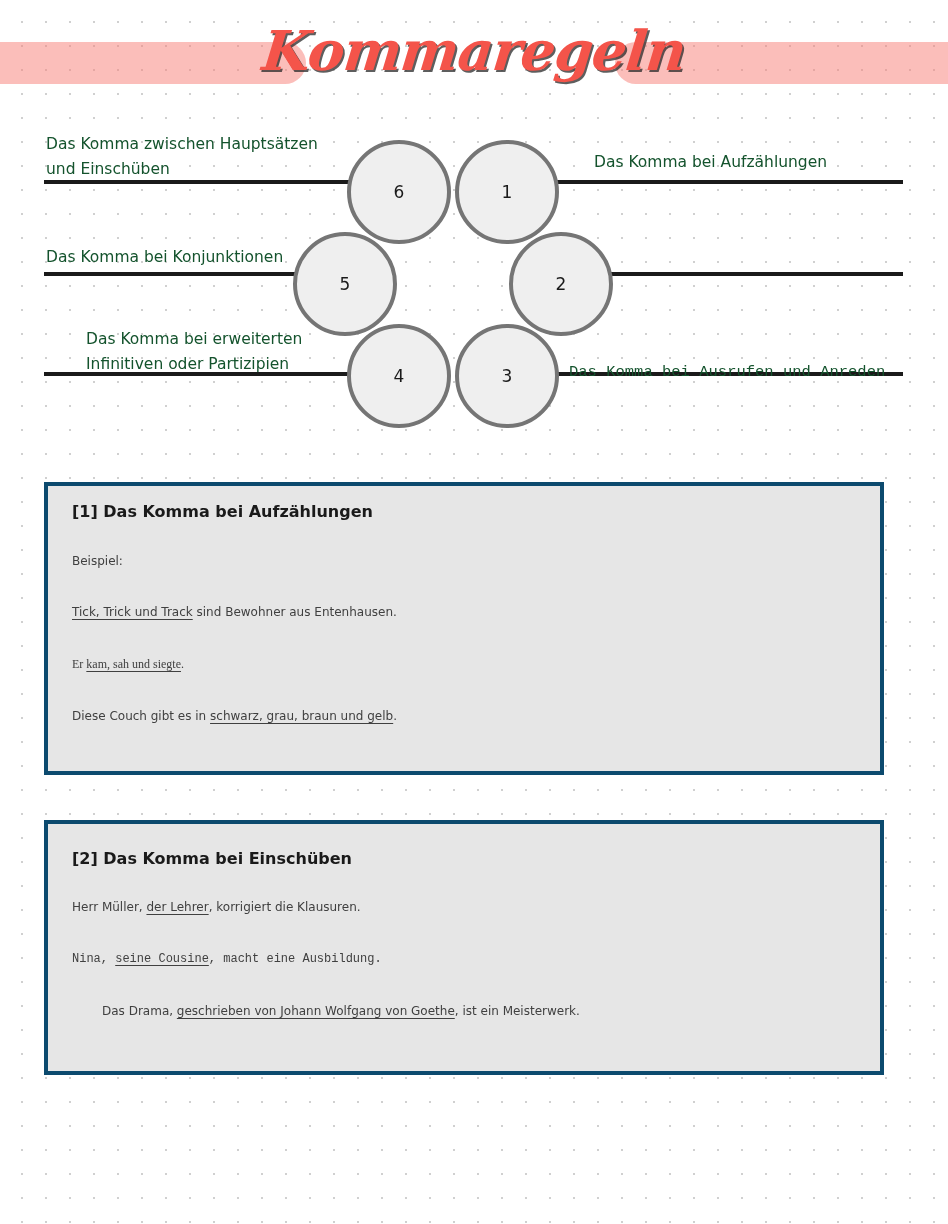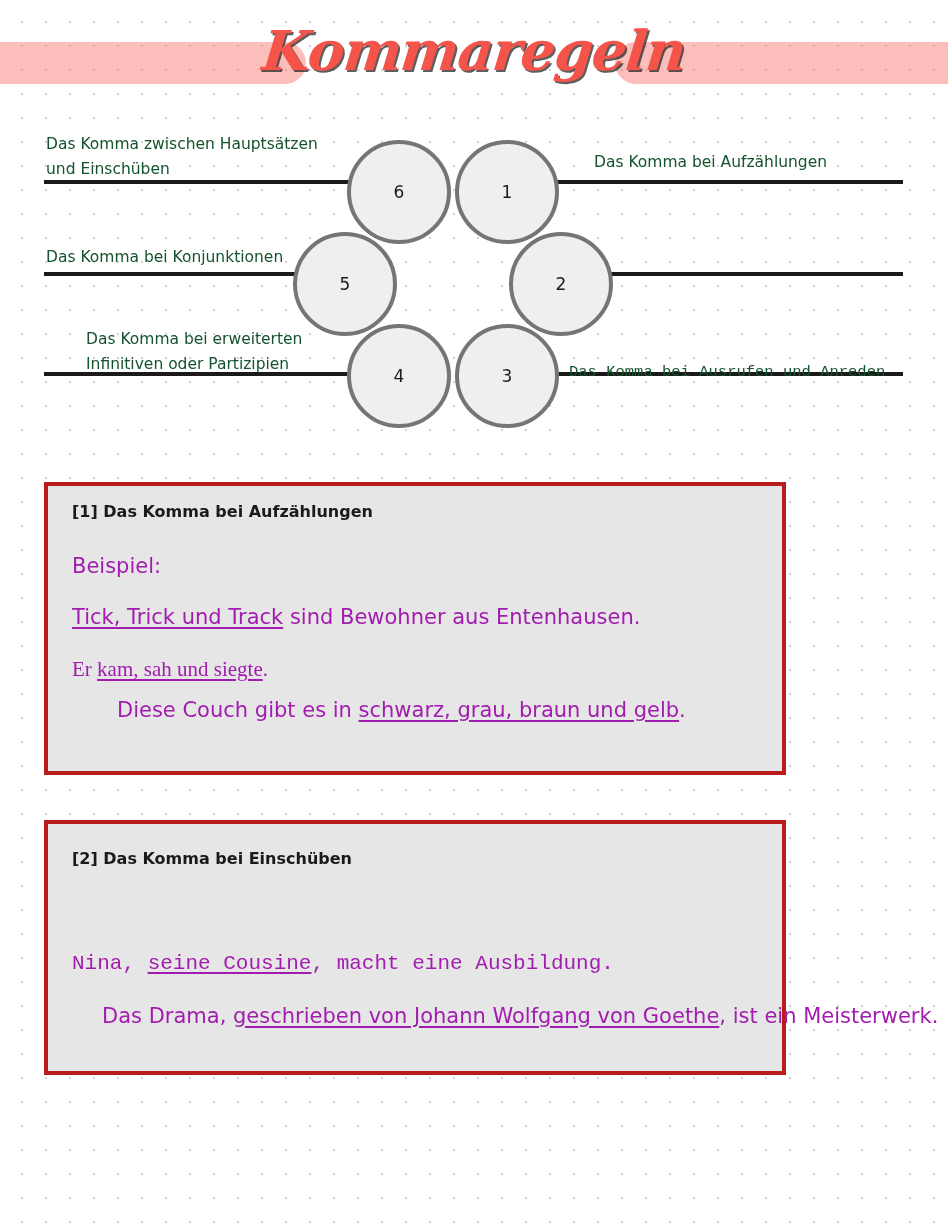--- a/index.html
+++ b/index.html
@@ -122,49 +122,49 @@
   #label-4 { left: 46px; top: 207px; margin-left: 40px; }
   #conn-4  { left: 44px; top: 252px; width: 330px; }
 
   #label-3 { left: 569px; top: 240px; font-family: Liberation Mono, monospace; }
   #conn-3  { left: 545px; top: 252px; width: 358px; }
 
   
   .content-box {
     position: absolute;
     left: 44px;
-    width: 742px;
+    width: 840px;
     background: #e6e6e6;
-    border: 4px solid #b91c1c;
+    border: 4px solid #0c4a6e;
     box-sizing: border-box;
   }
   #box-1 { top: 482px; height: 293px; }
   #box-2 { top: 820px; height: 255px; }
 
   .box-heading {
     position: absolute;
     left: 24px;
     font-size: 16px;
     font-weight: bold;
     color: #1a1a1a;
   }
   #box-1 .box-heading { top: 16px; }
   #box-2 .box-heading { top: 25px; }
 
   .box-line {
     position: absolute;
     left: 24px;
-    font-size: 21px;
-    color: #a21caf;
+    font-size: 12px;
+    color: #404040;
     white-space: nowrap;
   }
   #box1-beispiel { top: 68px; }
   #box1-ex-1 { top: 119px; }
   #box1-ex-2 { top: 171px; font-family: Liberation Serif, serif; }
-  #box1-ex-3 { top: 212px; margin-left: 45px; }
+  #box1-ex-3 { top: 223px; }
 
   #box2-ex-1 { top: 76px; }
   #box2-ex-2 { top: 128px; font-family: Liberation Mono, monospace; }
   #box2-ex-3 { top: 180px; margin-left: 30px; }
 
   .u {
     text-decoration: underline;
     text-underline-offset: 3px;
   }
 </style>
@@ -230,17 +230,18 @@
   <div class="box-line" id="box1-ex-1"><span></span><span class="u">Tick, Trick und Track</span><span> sind Bewohner aus Entenhausen.</span></div>
 
   <div class="box-line" id="box1-ex-2"><span>Er </span><span class="u">kam, sah und siegte</span><span>.</span></div>
 
   <div class="box-line" id="box1-ex-3"><span>Diese Couch gibt es in </span><span class="u">schwarz, grau, braun und gelb</span><span>.</span></div>
 </div>
 
 <div class="content-box" id="box-2">
   <div class="box-heading">[2] Das Komma bei Einschüben</div>
 
+  <div class="box-line" id="box2-ex-1"><span>Herr Müller, </span><span class="u">der Lehrer</span><span>, korrigiert die Klausuren.</span></div>
 
   <div class="box-line" id="box2-ex-2"><span>Nina, </span><span class="u">seine Cousine</span><span>, macht eine Ausbildung.</span></div>
 
   <div class="box-line" id="box2-ex-3"><span>Das Drama, </span><span class="u">geschrieben von Johann Wolfgang von Goethe</span><span>, ist ein Meisterwerk.</span></div>
 </div>
 
 </body></html>

